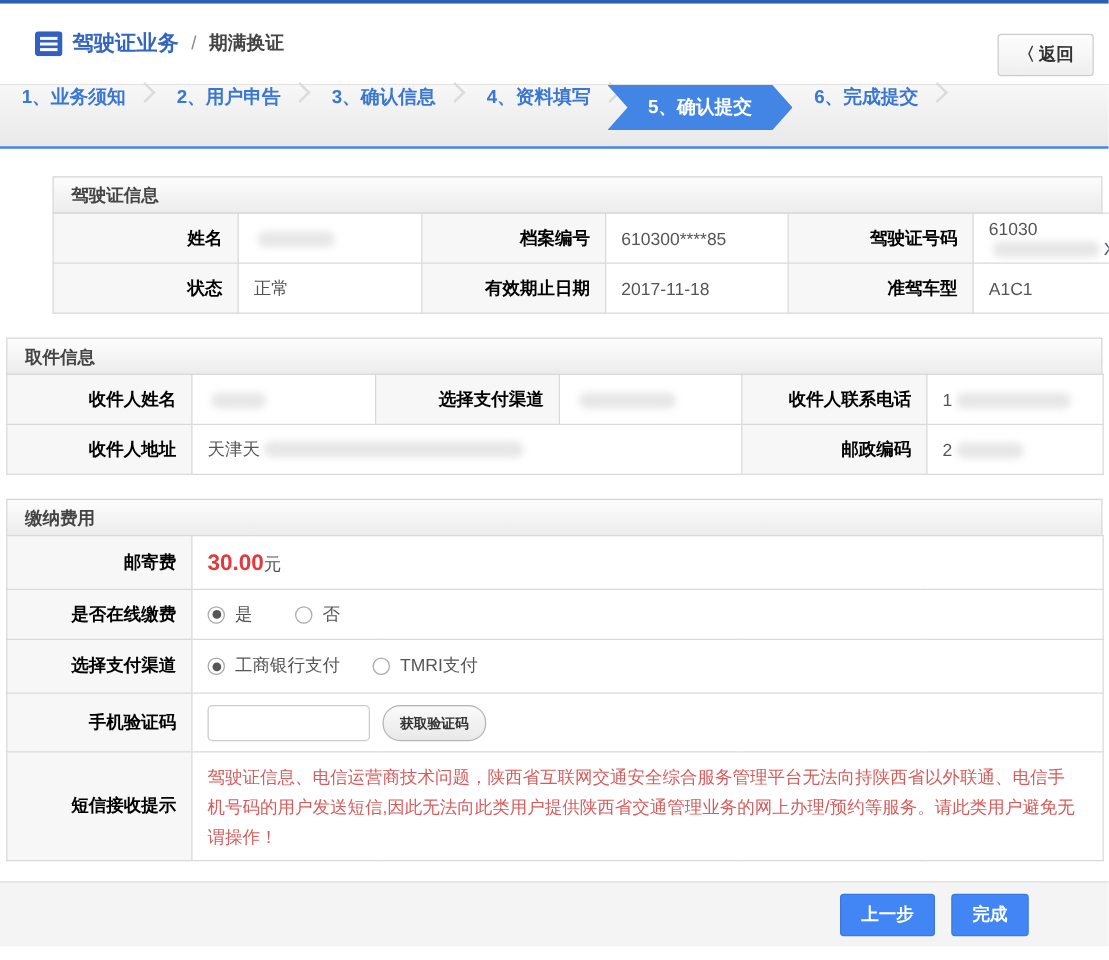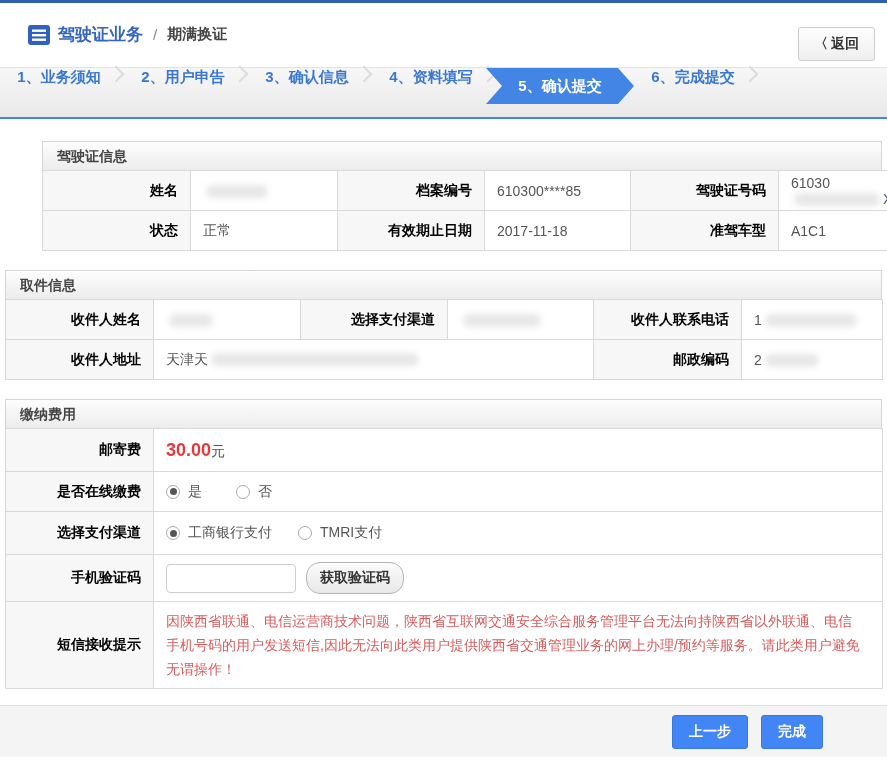--- a/index.html
+++ b/index.html
@@ -59,21 +59,21 @@
   .radio-opt { display:inline-flex; align-items:center; gap:8px; cursor:pointer; color:#555; }
   .radio { width:14px; height:14px; border-radius:50%; border:1px solid #aaa; background:#fff;
     display:inline-flex; align-items:center; justify-content:center; flex:0 0 auto; }
   .radio.checked::after { content:""; width:7px; height:7px; border-radius:50%; background:#555; }
 
   
   .captcha-wrap { display:flex; align-items:center; gap:10px; }
   .captcha-input { width:130px; height:29px; border:1px solid #ccc; border-radius:4px; padding:0 8px;
     font-size:14px; color:#333; outline:none; }
   .captcha-btn { padding:6px 13px; background:linear-gradient(#fbfbfb,#e8e8e8);
-    border:1px solid #b5b5b5; border-radius:14px; color:#333; font-size:14px; font-weight:bold; cursor:pointer; }
+    border:1px solid #b5b5b5; border-radius:14px; color:#333; font-size:11px; font-weight:bold; cursor:pointer; }
 
   .notice-text { color:#d65c5c; line-height:24px; padding:7px 12px 7px 0; display:block; }
   td.val.notice-cell { padding-right:10px; }
 
   
   .footer { margin-top:16px; height:52px; background:#f4f4f4; border-top:1px solid #ddd;
     display:flex; align-items:center; justify-content:flex-end; gap:13px; padding-right:64px; }
   .btn-primary { padding:7px 16px; background:#4285f4; border:1px solid #3a78dd; border-radius:3px;
     color:#fff; font-size:14px; font-weight:bold; cursor:pointer; }
 </style>
@@ -227,21 +227,21 @@
         <td class="val row-captcha" colspan="5">
           <div class="captcha-wrap">
             <input class="captcha-input" type="text" value="" style="">
             <button class="captcha-btn">获取验证码</button>
           </div>
         </td>
       </tr>
       <tr>
         <td class="lbl row-notice">短信接收提示</td>
         <td class="val row-notice notice-cell" colspan="5">
-          <span class="notice-text">因陕西省联通、电信运营商技术问题，陕西省互联网交通安全综合服务管理平台无法向持陕西省以外联通、电信手机号码的用户发送短信,因此无法向此类用户提供陕西省交通管理业务的网上办理/预约等服务。请此类用户避免无谓操作！</span>
+          <span class="notice-text">驾驶证信息、电信运营商技术问题，陕西省互联网交通安全综合服务管理平台无法向持陕西省以外联通、电信手机号码的用户发送短信,因此无法向此类用户提供陕西省交通管理业务的网上办理/预约等服务。请此类用户避免无谓操作！</span>
         </td>
       </tr>
     </tbody>
       </table>
   </div>
 
 </div>
 
 <div class="footer">
   <button class="btn-primary">上一步</button>

